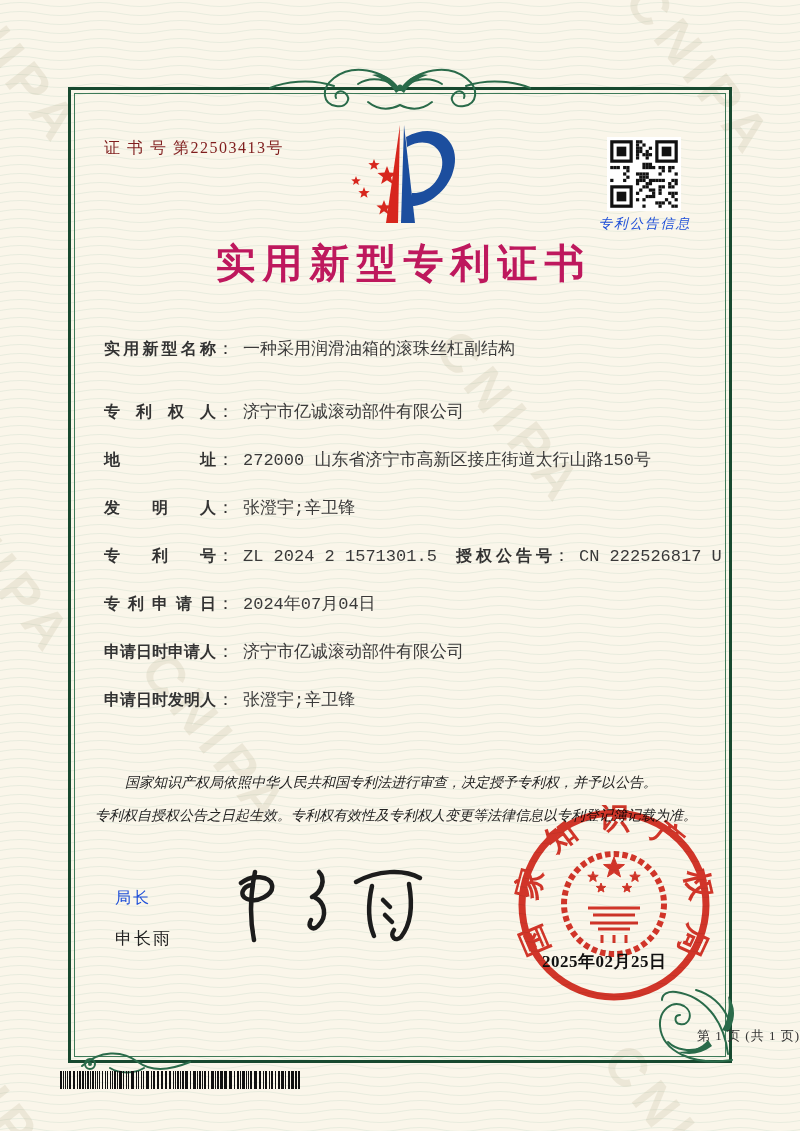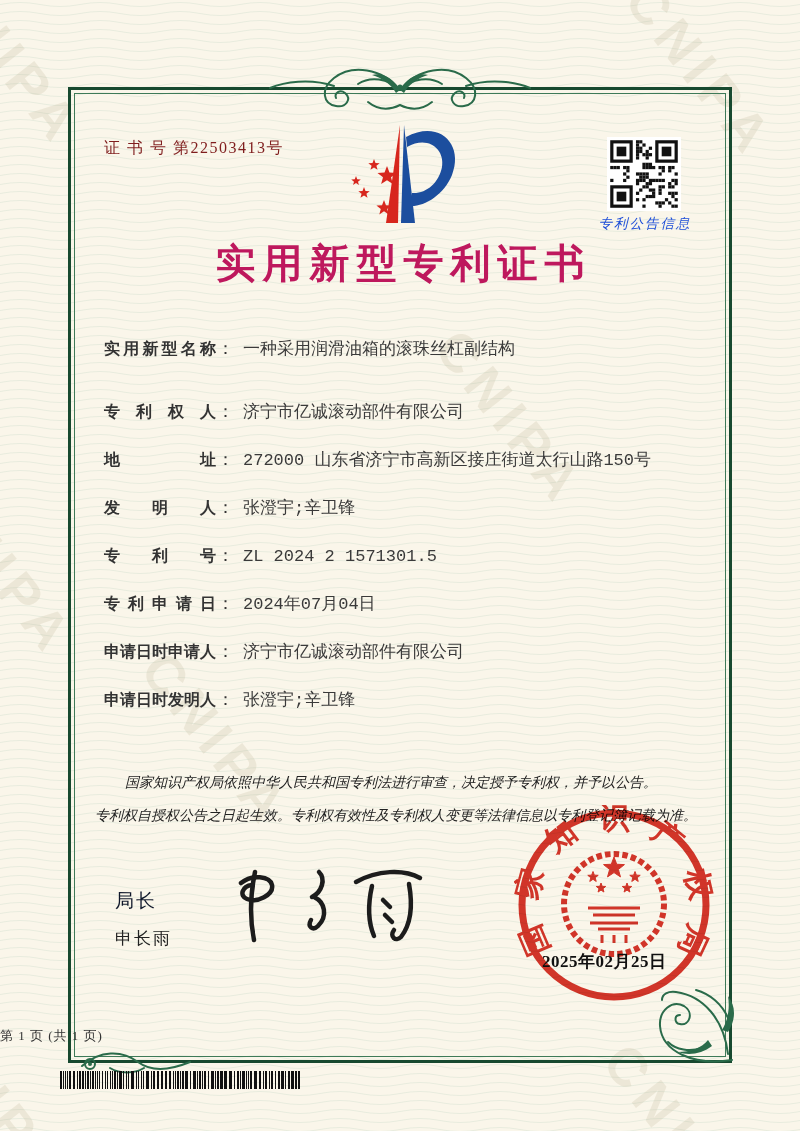--- a/index.html
+++ b/index.html
@@ -47,29 +47,29 @@
   .lbl{display:inline-block;width:112px;font-size:16px;text-align:justify;text-align-last:justify;vertical-align:baseline;color:#333;font-weight:bold;}
   .cl{margin-left:1px;color:#333;}
   .val{margin-left:9px;color:#3a3a3a;font-family:Liberation Mono, monospace;}
   .pair2{position:absolute;left:352px;top:0;white-space:nowrap;}
   .pair2 .lbl{width:96px;}
 
   .notice{position:absolute;left:95px;top:766px;width:620px;font-size:14px;
     font-style:italic;color:#222;line-height:33px;white-space:nowrap;}
   .notice .ln1{padding-left:30px;}
 
-  .director-label{position:absolute;left:115px;top:888px;font-size:19px;letter-spacing:2px;color:#0f172a;}
+  .director-label{position:absolute;left:115px;top:888px;font-size:16px;letter-spacing:2px;color:#1d4ed8;}
   .director-name{position:absolute;left:115px;top:927px;font-size:17px;letter-spacing:2px;color:#222;}
   .signature{position:absolute;left:222px;top:852px;width:215px;height:100px;}
 
   .seal{position:absolute;left:514px;top:805px;width:200px;height:200px;mix-blend-mode:multiply;}
   .seal-date{position:absolute;left:542px;top:950px;width:170px;font-size:17px;
     letter-spacing:.5px;color:#101010;font-weight:bold;}
 
-  .footer-page{position:absolute;left:0;top:1027px;width:100%;text-align:left;font-size:13px;color:#333;letter-spacing:1px;font-family:Liberation Serif, serif;}
+  .footer-page{position:absolute;left:0;top:1027px;width:100%;text-align:right;font-size:13px;color:#333;letter-spacing:1px;font-family:Liberation Serif, serif;}
 
   .barcode{position:absolute;left:60px;top:1071px;width:245px;height:18px;}
 
   .orn{position:absolute;pointer-events:none;}
 </style>
 </head>
 <body>
 
 <svg id="waves-layer" xmlns="http://www.w3.org/2000/svg">
   <defs>
@@ -265,20 +265,23 @@
   <span class="lbl">专利权人</span><span class="cl">：</span><span class="val">济宁市亿诚滚动部件有限公司</span>
 </div>
 <div class="row" style="top:448px">
   <span class="lbl">地址</span><span class="cl">：</span><span class="val">272000 山东省济宁市高新区接庄街道太行山路150号</span>
 </div>
 <div class="row" style="top:496px">
   <span class="lbl">发明人</span><span class="cl">：</span><span class="val">张澄宇;辛卫锋</span>
 </div>
 <div class="row" style="top:544px">
   <span class="lbl">专利号</span><span class="cl">：</span><span class="val">ZL 2024 2 1571301.5</span>
+  <span class="pair2">
+    <span class="lbl">授权公告号</span><span class="cl">：</span><span class="val">CN 222526817 U</span>
+  </span>
 </div>
 <div class="row" style="top:592px">
   <span class="lbl">专利申请日</span><span class="cl">：</span><span class="val">2024年07月04日</span>
 </div>
 <div class="row" style="top:640px">
   <span class="lbl">申请日时申请人</span><span class="cl">：</span><span class="val">济宁市亿诚滚动部件有限公司</span>
 </div>
 <div class="row" style="top:688px">
   <span class="lbl">申请日时发明人</span><span class="cl">：</span><span class="val">张澄宇;辛卫锋</span>
 </div>

